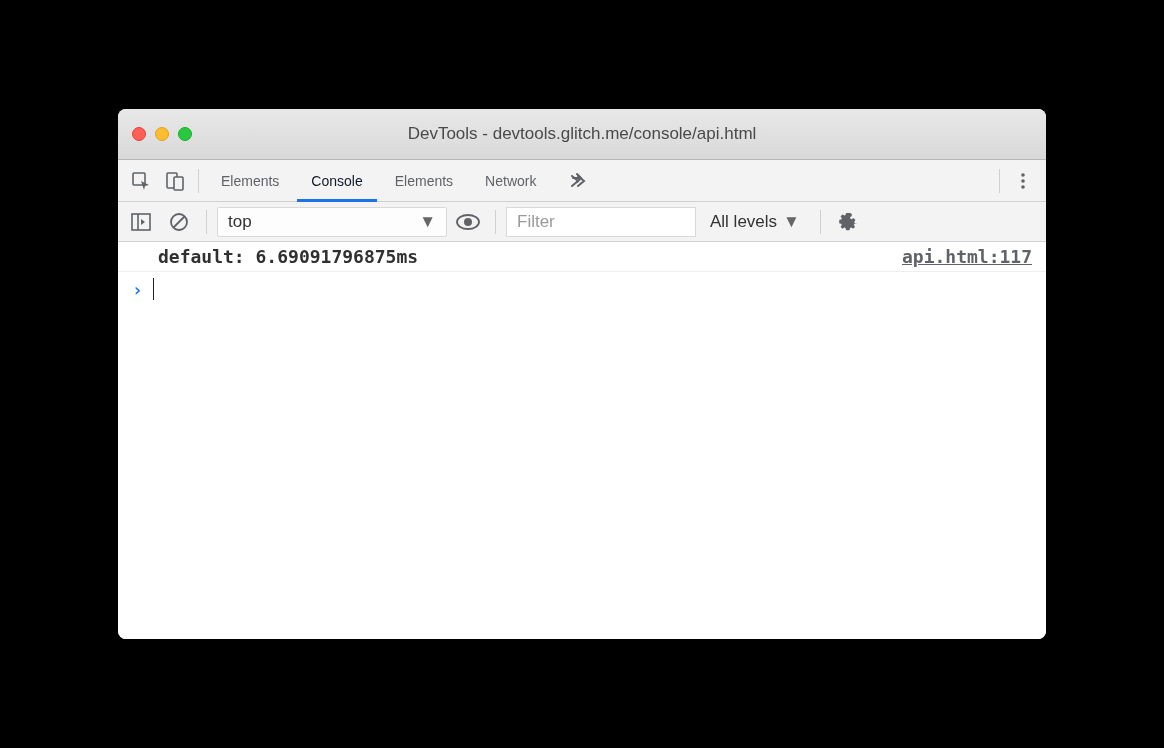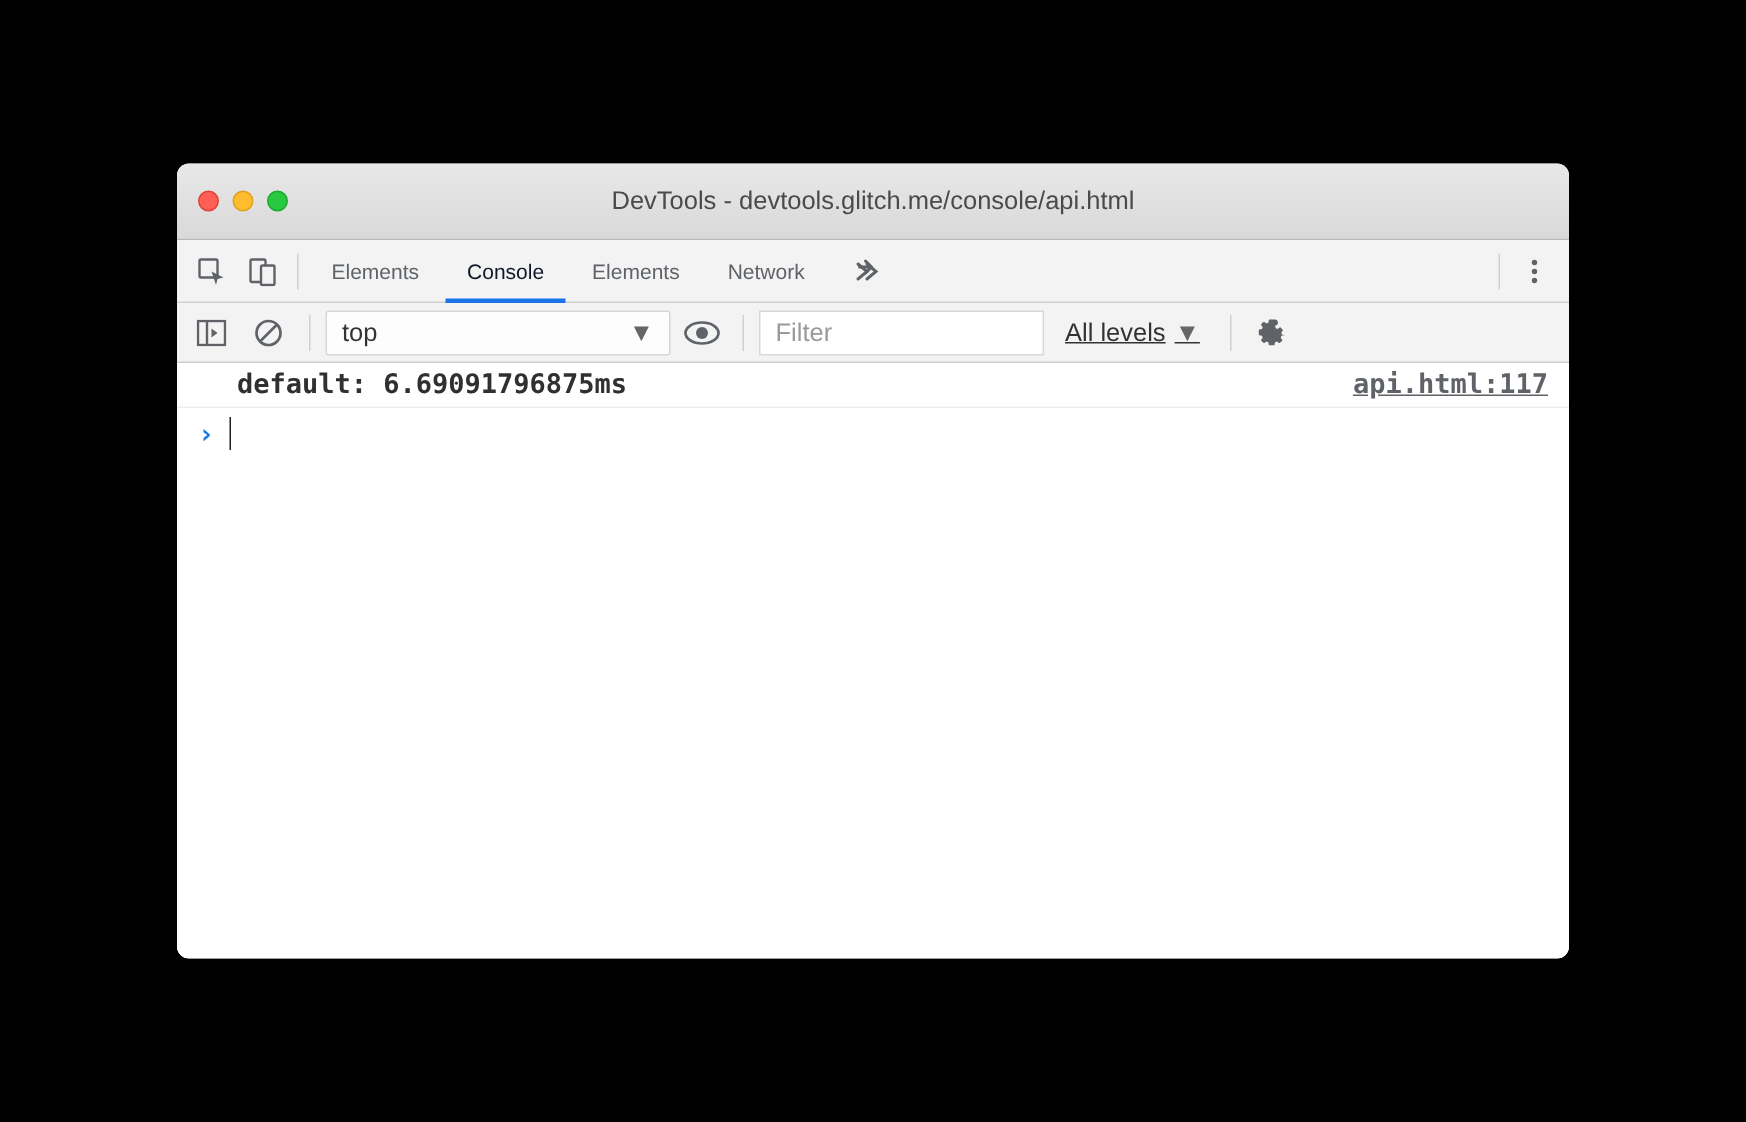--- a/index.html
+++ b/index.html
@@ -108,21 +108,20 @@
     padding: 0 10px;
     font-size: 17px;
     color: #6d28d9;
   }
   .filter-input::placeholder { color: #9a9a9a; }
   .levels {
     font-size: 17px;
     color: #333;
     display: flex; align-items: center; gap: 6px;
     padding: 0 10px;
-    text-decoration: underline;
   }
   .console-body {
     flex: 1;
     background: #fff;
     font-family: Menlo, Consolas, monospace;
     font-size: 18px;
     overflow: auto;
   }
   .log-row {
     display: flex;

